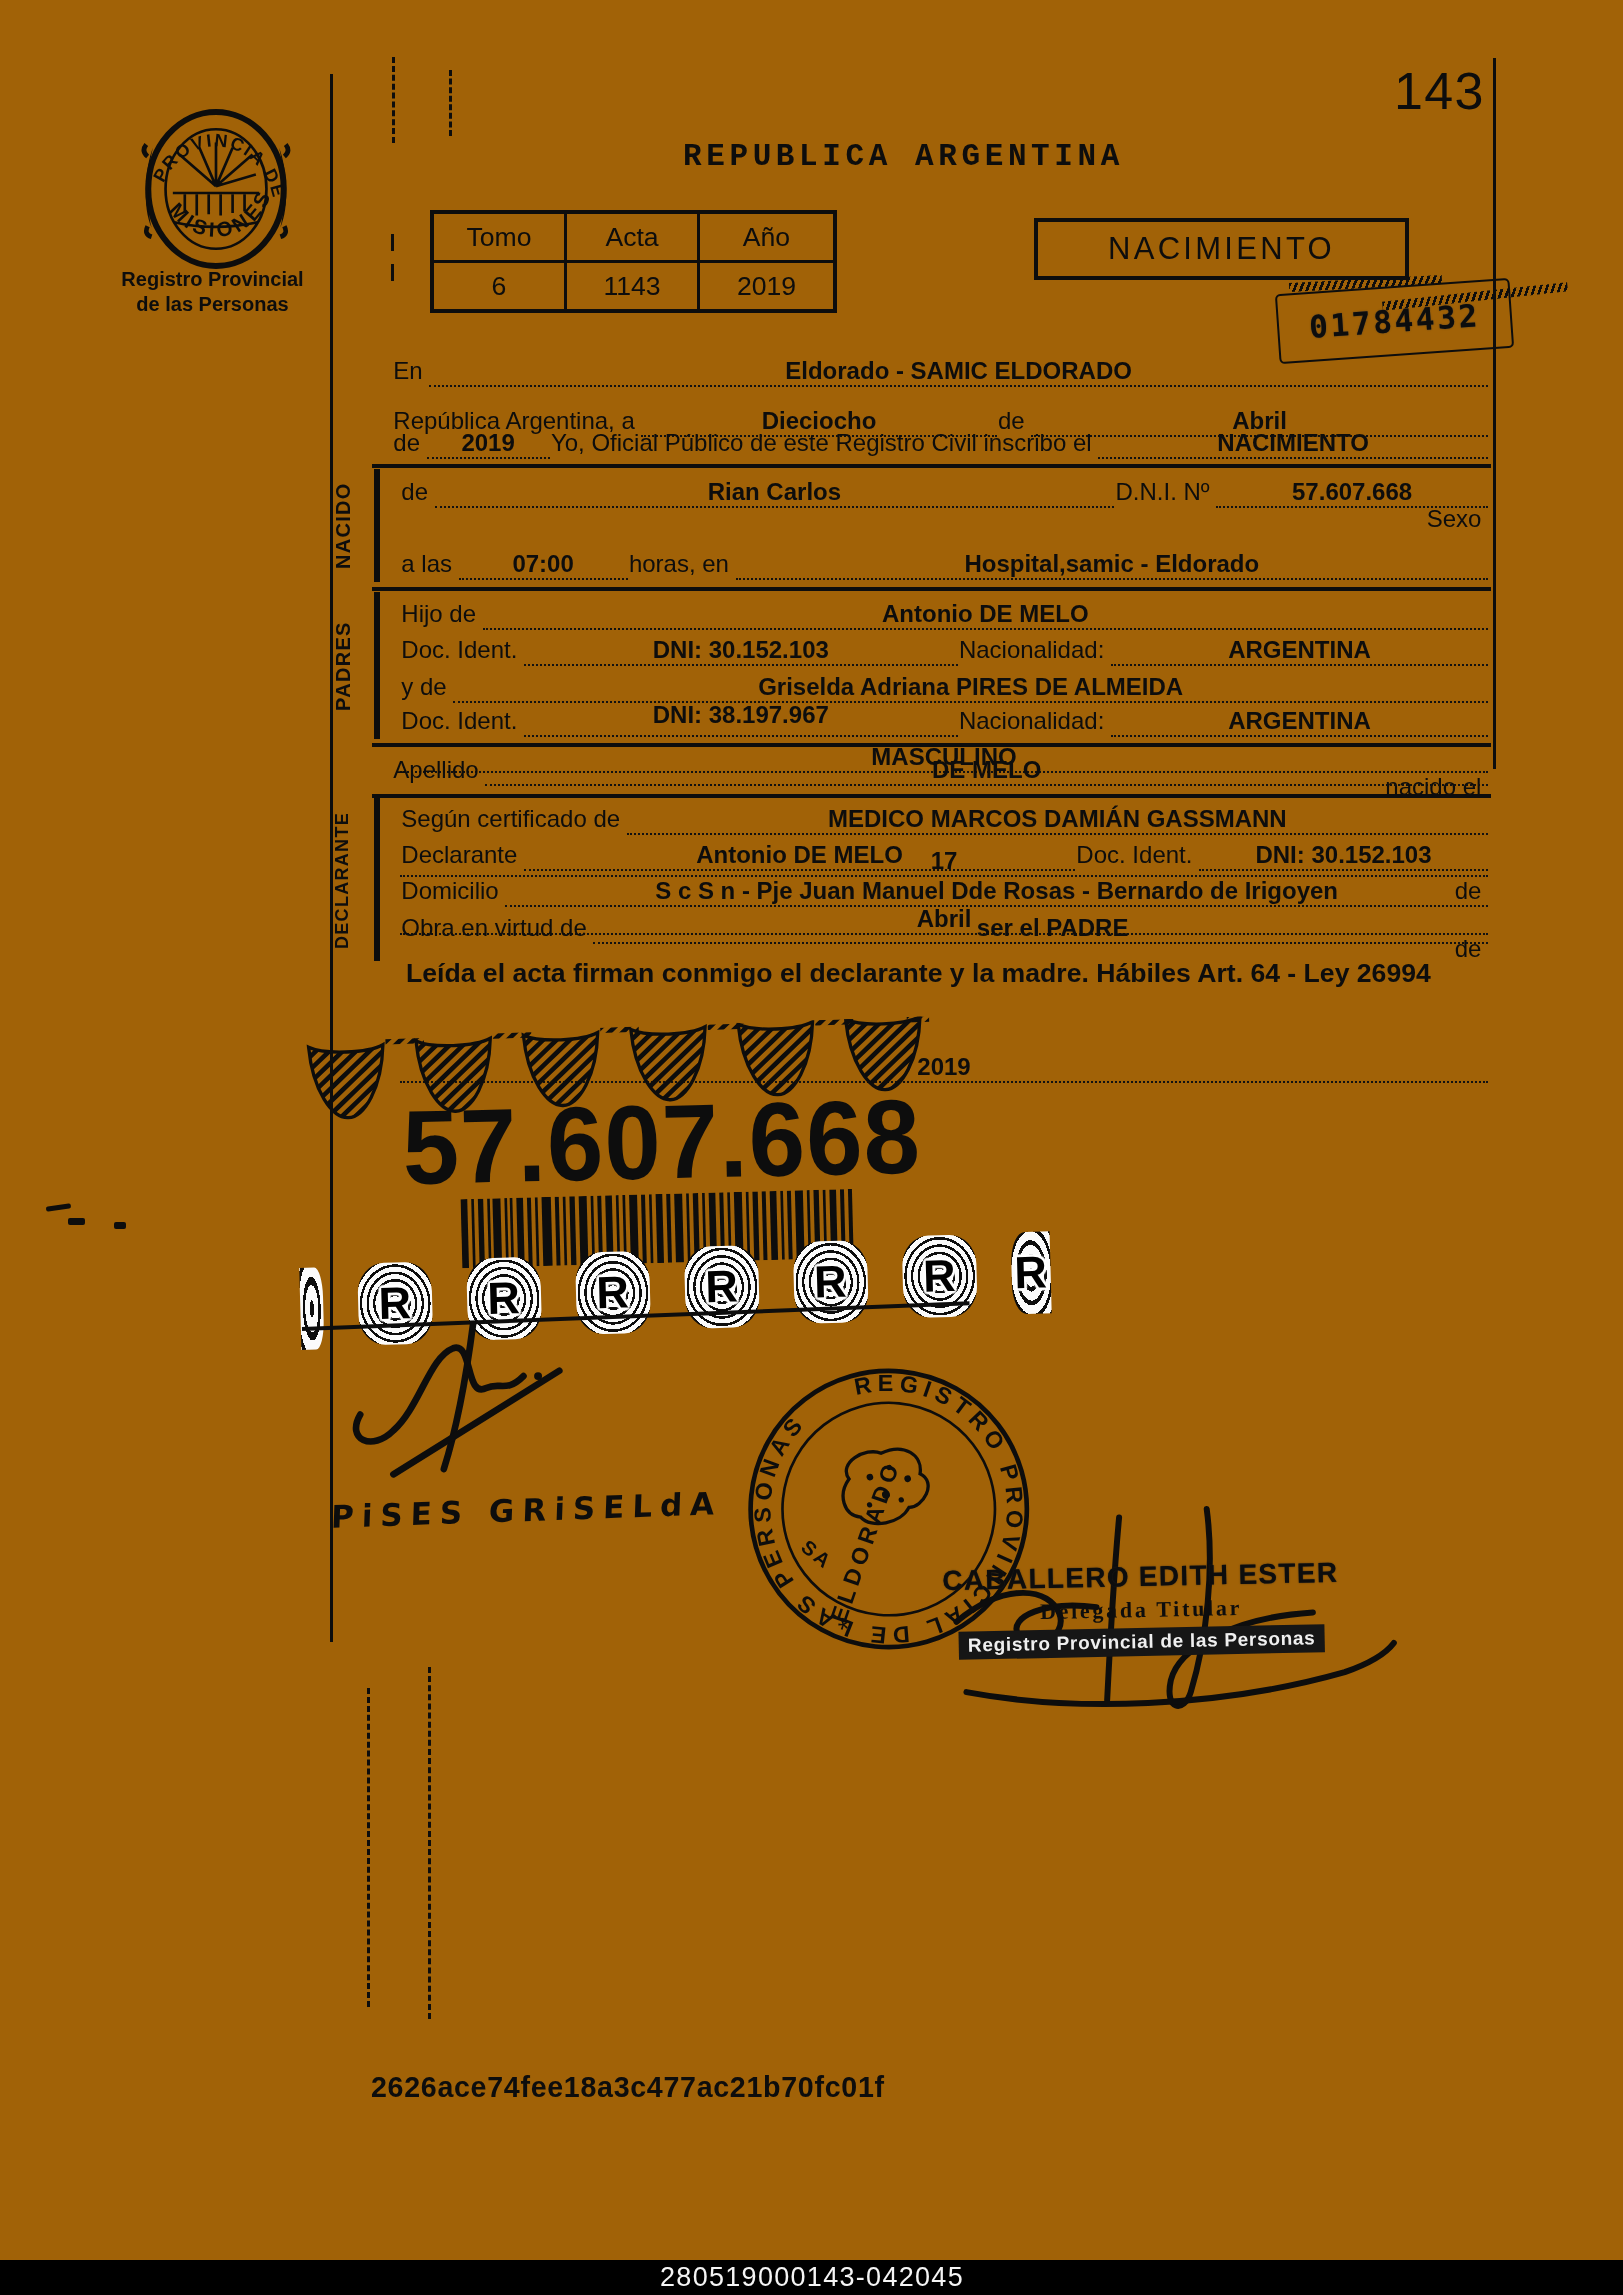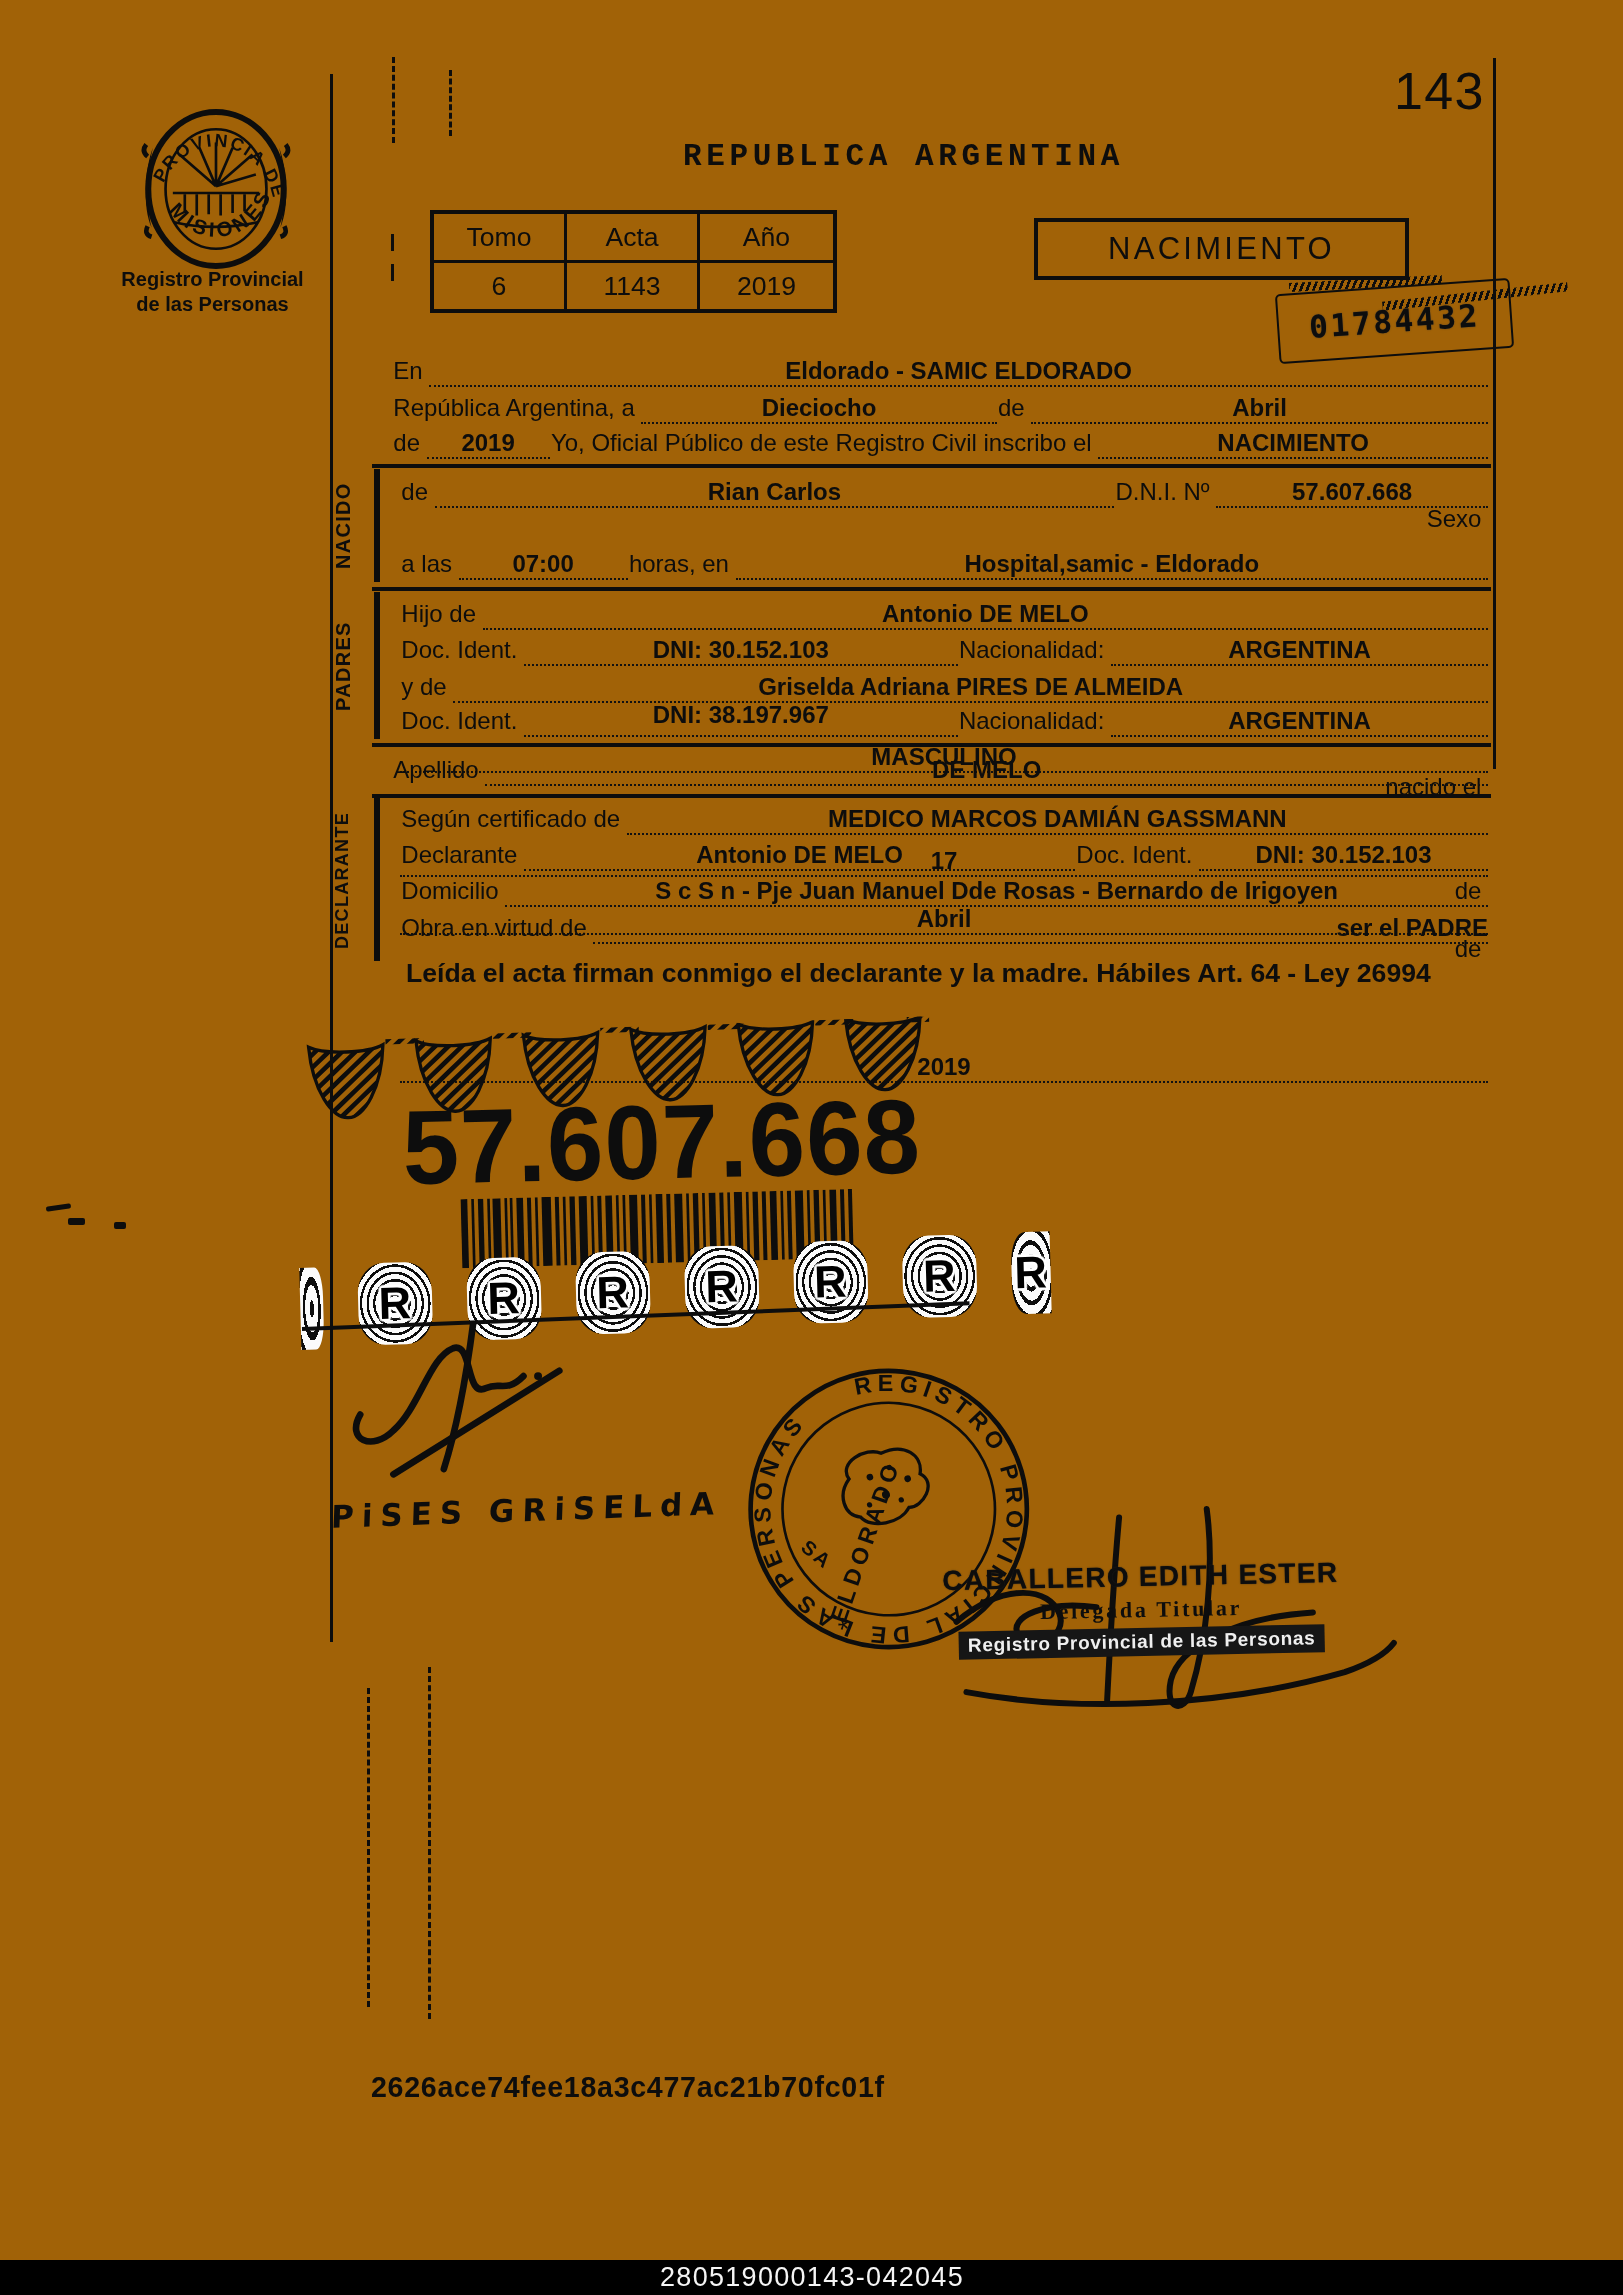--- a/index.html
+++ b/index.html
@@ -30,21 +30,21 @@
                 border:2px solid #0d0d0d;border-radius:5.3px;display:flex;align-items:center;justify-content:center;
                 font-family:"DejaVu Sans Mono",monospace;font-weight:bold;font-size:31px;letter-spacing:2.7px;
                 text-shadow:0 0 1.3px #333;}
   .serial-hatch{position:absolute;height:8.6px;background:repeating-linear-gradient(115deg,#0d0d0d 0 2.7px,transparent 2.7px 6px);}
   
   .row{position:absolute;left:392px;right:136px;height:39px;display:flex;align-items:flex-end;font-size:24px;}
   .row.ind{left:400px;}
   .lbl{white-space:nowrap;padding:0 6.6px 2px 1.3px;}
   .fill{align-self:stretch;display:flex;align-items:flex-end;justify-content:center;flex:1 1 0;
         border-bottom:2.7px dotted #111;min-width:26.6px;}
-  .fill.left{justify-content:flex-end;padding-left:24px;}
+  .fill.left{justify-content:center;padding-left:24px;}
   .val{font-weight:bold;white-space:nowrap;padding-bottom:2px;line-height:1.02;}
   .side-bar{position:absolute;width:6px;background:#0d0d0d;left:374px;}
   .side-label{position:absolute;left:332px;writing-mode:vertical-rl;transform:rotate(180deg);
               font-weight:bold;letter-spacing:1.3px;display:flex;align-items:center;justify-content:center;}
   .closing{position:absolute;left:406px;top:958px;width:1056px;font-size:26.6px;font-weight:bold;line-height:1.2;}
   
   .scallops{position:absolute;left:307px;top:1027px;transform:rotate(-2deg);}
   .big-dni{position:absolute;left:404px;top:1093px;font-size:101px;font-weight:bold;letter-spacing:1.3px;
            transform:rotate(-1.3deg) scaleY(1.04);transform-origin:left bottom;}
   .barcode{position:absolute;left:461px;top:1194px;transform:rotate(-1.5deg);}
@@ -141,21 +141,21 @@
   <div class="serial-hatch" style="left:1289px;top:279px;width:153px;transform:rotate(-3deg);position:absolute;"></div>
   <div class="serial-hatch" style="left:1382px;top:292px;width:186px;transform:rotate(-6deg);position:absolute;"></div>
   <div class="serial-stamp">01784432</div>
 
   <div class="row" style="top:348px;">
     <span class="lbl">En</span>
     <span class="fill">
         <b class="val">Eldorado - SAMIC ELDORADO</b>
       </span>
   </div>
-  <div class="row" style="top:385px;text-align:center;">
+  <div class="row" style="top:398px;text-align:center;">
     <span class="lbl">República Argentina, a</span>
     <span class="fill" style="flex:1.05 1 0;">
         <b class="val">Dieciocho</b>
       </span>
     <span class="lbl">de</span>
     <span class="fill" style="flex:1.35 1 0;">
         <b class="val">Abril</b>
       </span>
   </div>
   <div class="row" style="top:420px;">

